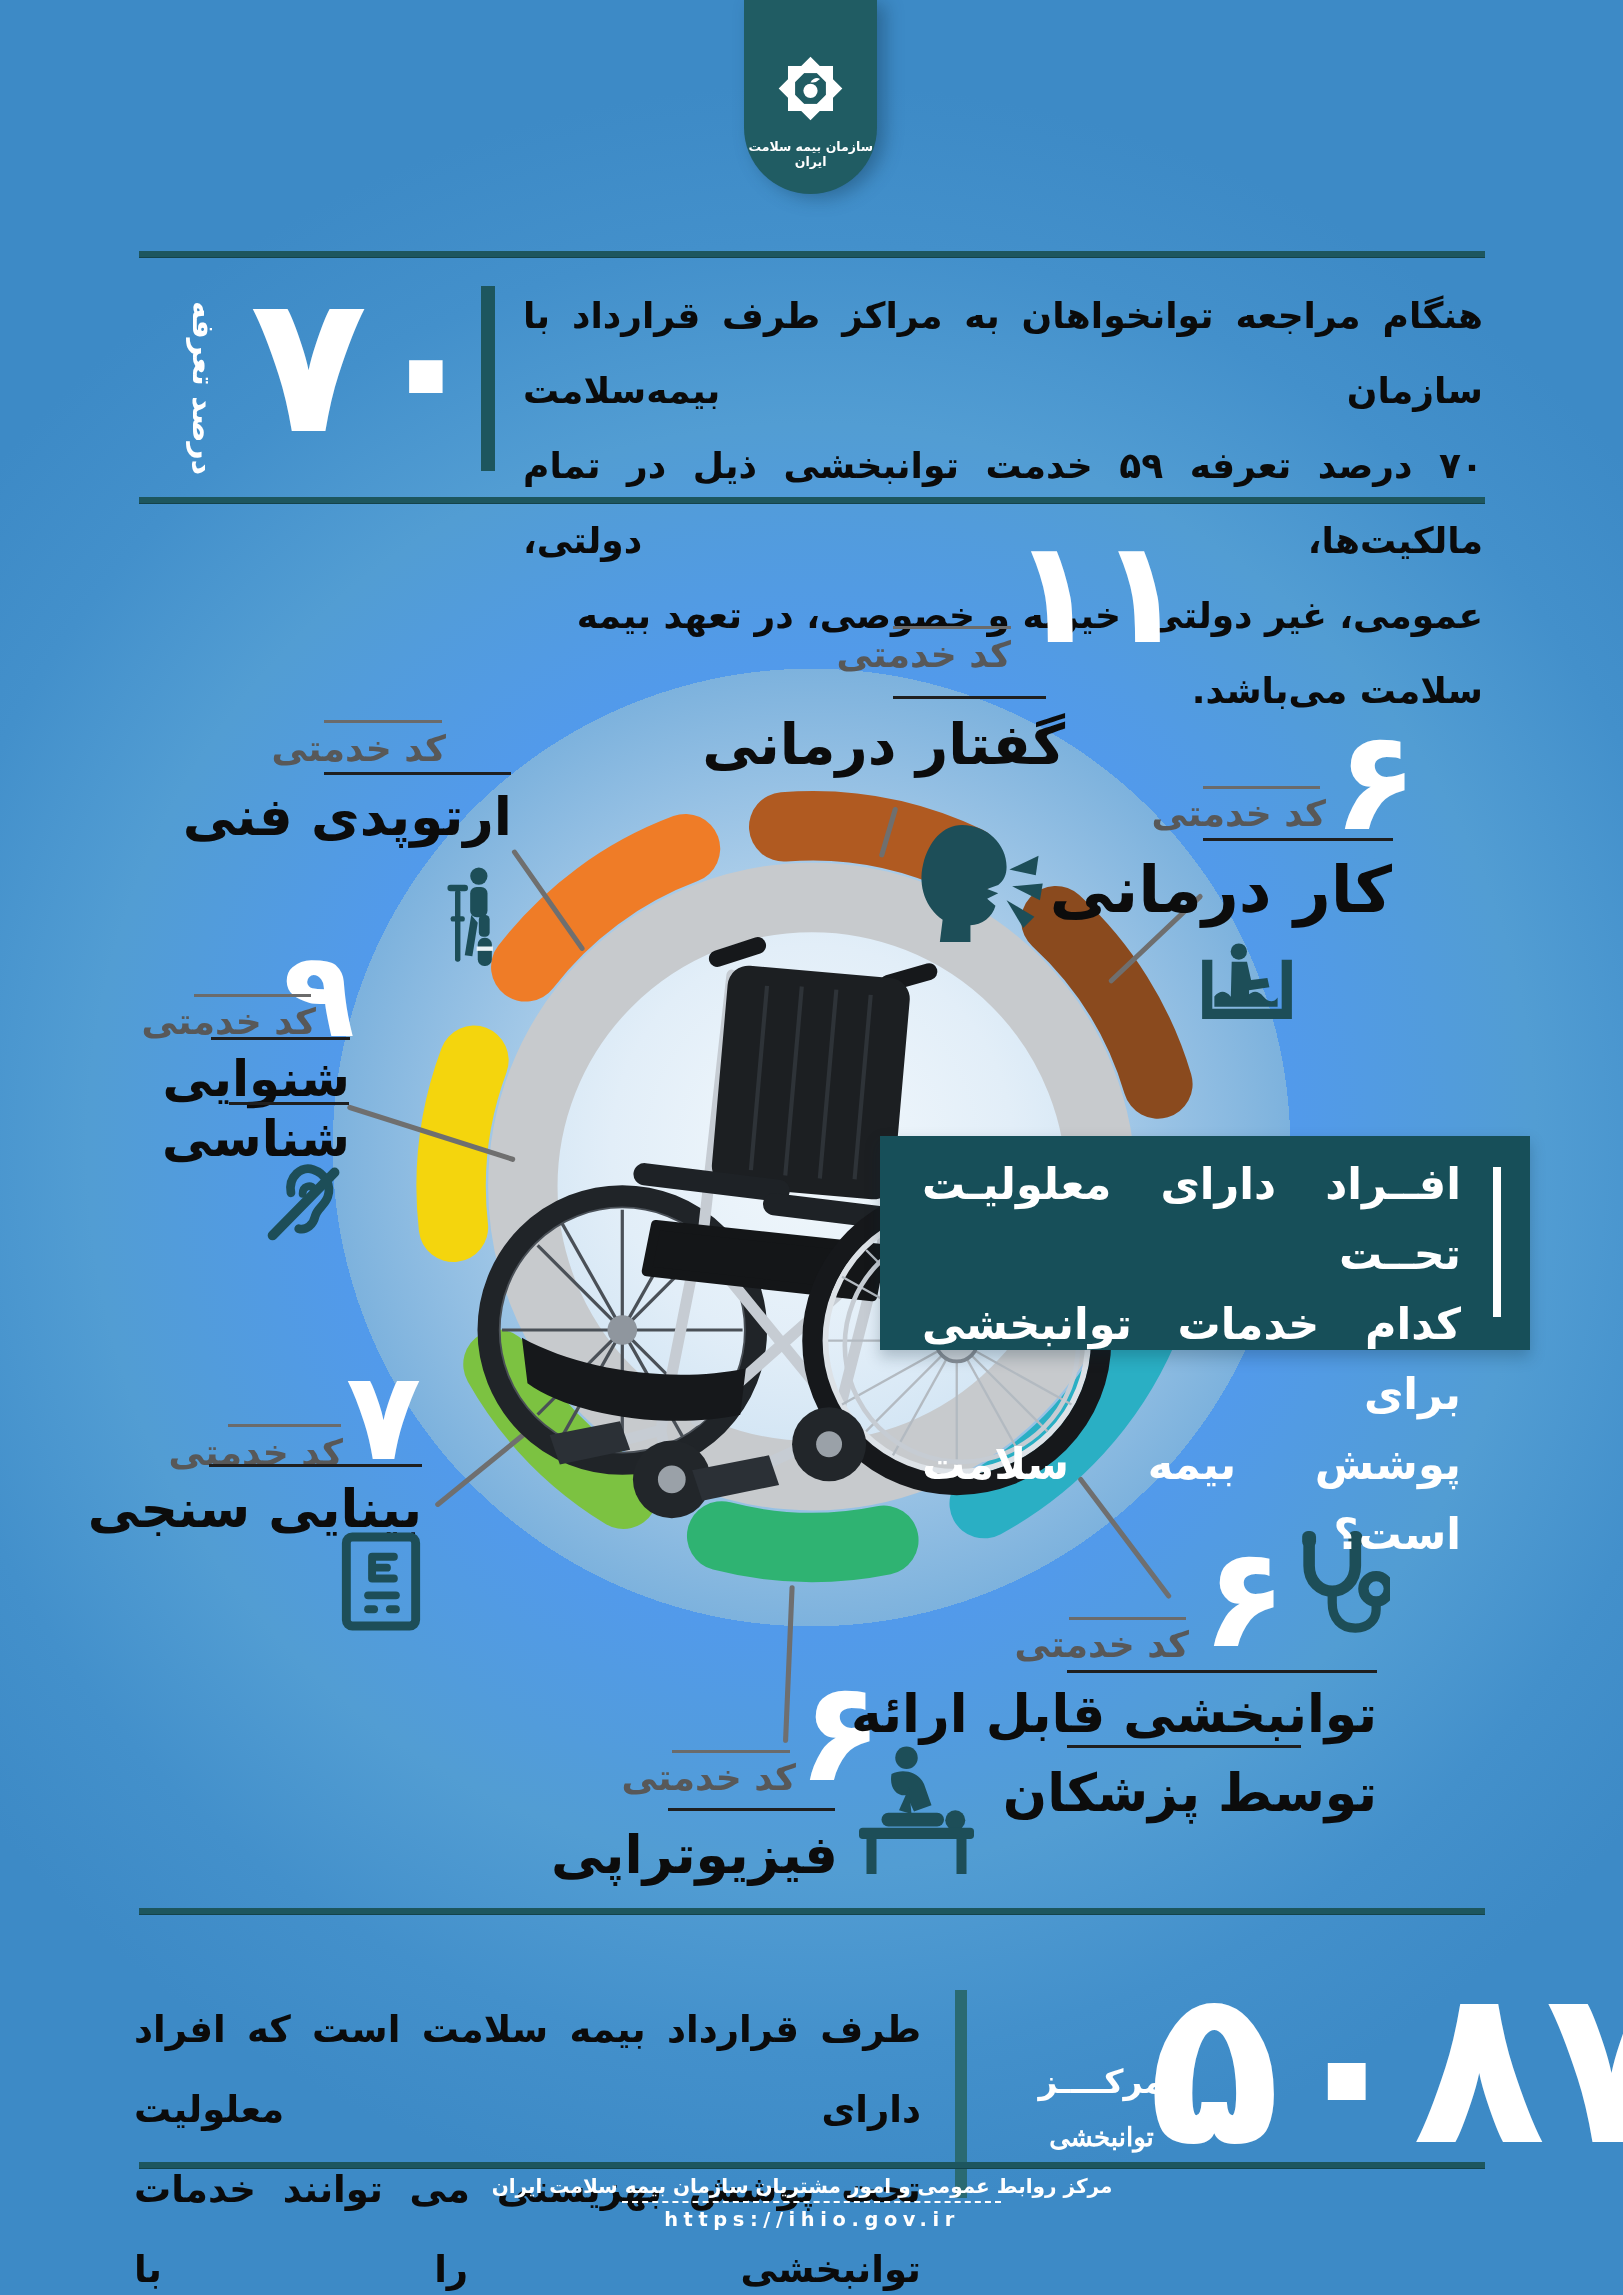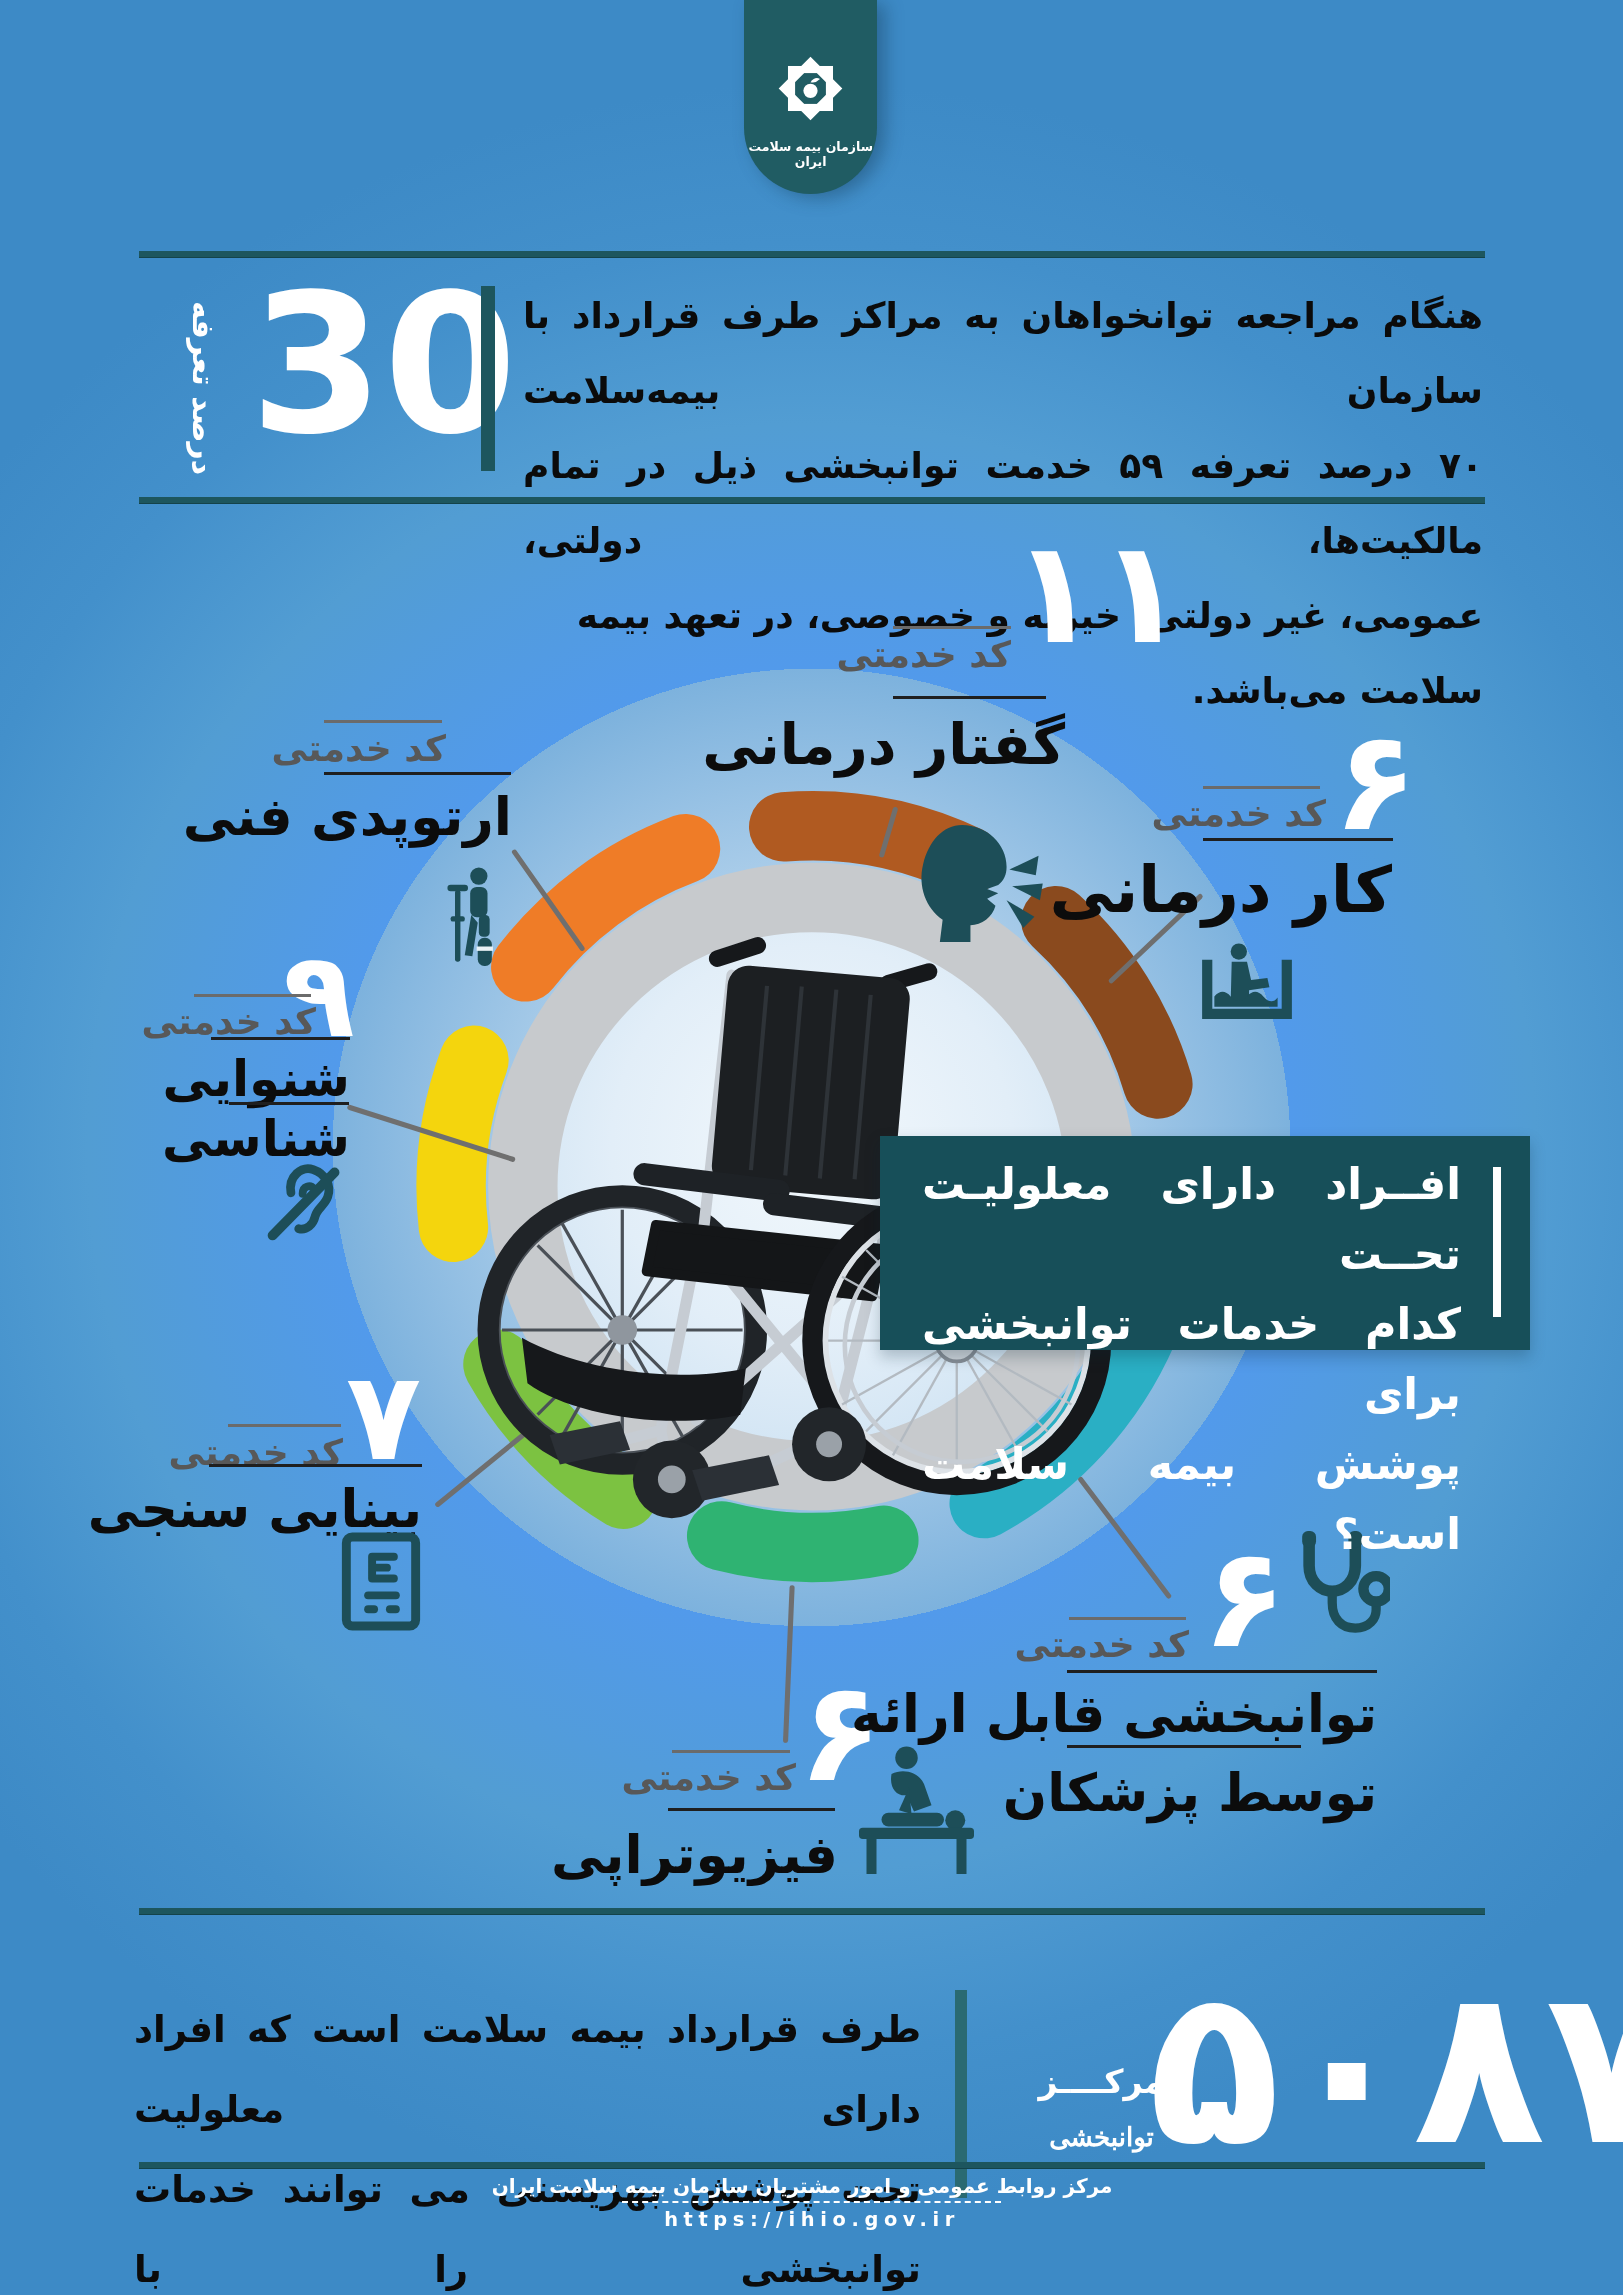--- a/index.html
+++ b/index.html
@@ -146,21 +146,21 @@
       </g>
       <circle cx="50" cy="53" r="9" fill="#ffffff"></circle>
       <path d="M50,42 q6,-8 12,-4 q-6,6 -12,4" fill="#ffffff"></path>
     </svg>
     <div class="abs white" style="left:3.7px;top:139px;width:126px;font-size:12.5px;font-weight:bold;text-align:center;">سازمان بیمه سلامت ایران</div>
   </div>
 
   <div class="rule" style="left:139px;top:251px;width:1346px;"></div>
   <div class="rule" style="left:139px;top:497px;width:1346px;"></div>
 
-  <div class="num" style="left:250px;top:274px;font-size:192px;">30</div>
+  <div class="num" style="left:250px;top:274px;font-size:192px;">۷۰</div>
   <div class="vtext" style="left:221px;top:301px;font-size:30px;letter-spacing:1.9px;">درصد تعرفه</div>
 
   <div class="vbar" style="left:481px;top:286px;width:14px;height:185px;"></div>
 
   <div class="abs ptext" style="left:523px;top:278px;width:960px;font-size:36px;line-height:75px;" dir="rtl">
     <div class="pline">هنگام مراجعه توانخواهان به مراکز طرف قرارداد با سازمان بیمه‌سلامت</div>
     <div class="pline">۷۰ درصد تعرفه ۵۹ خدمت توانبخشی ذیل در تمام مالکیت‌ها، دولتی،</div>
     <div class="pline last">عمومی، غیر دولتی، خیریه و خصوصی، در تعهد بیمه سلامت می‌باشد.</div>
   </div>
 

